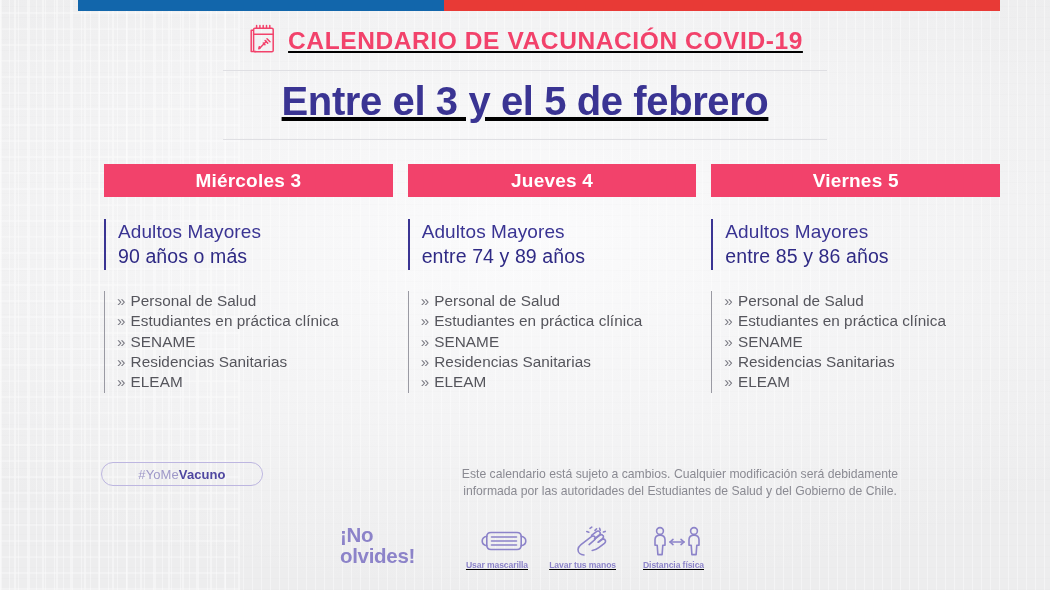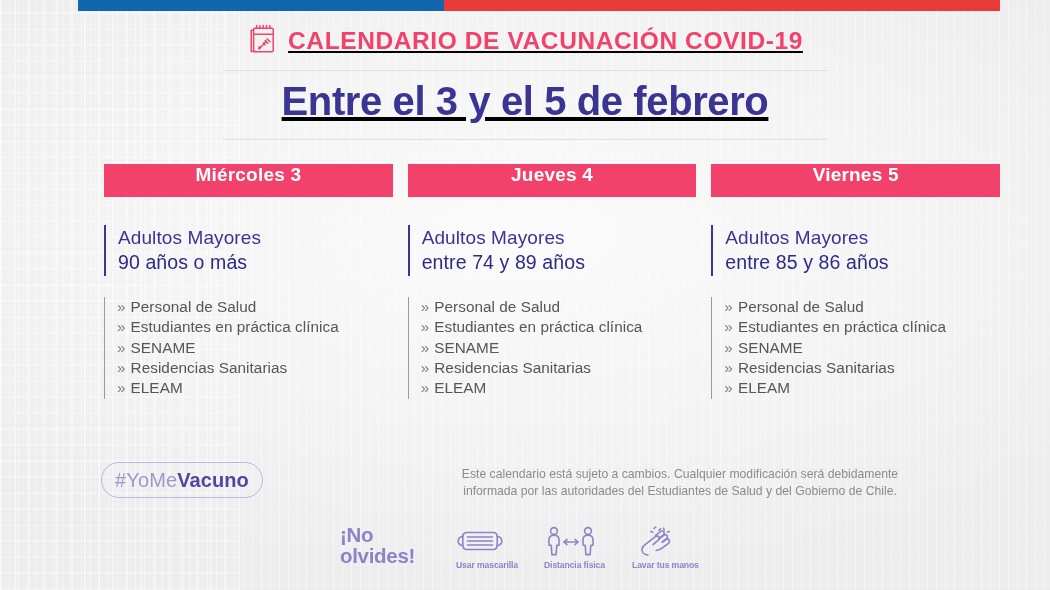--- a/index.html
+++ b/index.html
@@ -117,28 +117,29 @@
     gap: 15px;
     z-index: 4;
   }
   .col { width: 289px; }
 
   .daybar {
     height: 33px;
     background: #f2426b;
     color: #ffffff;
     display: flex;
+    align-items: center;
     justify-content: center;
     font-size: 19px;
     font-weight: 600;
     letter-spacing: .2px;
   }
 
   .group {
-    margin-top: 28px;
+    margin-top: 22px;
     padding-left: 12px;
     border-left: 2px solid #3a3493;
   }
   .group-line1 {
     color: #3a3493;
     font-size: 19px;
     font-weight: 500;
     line-height: 1.32;
     letter-spacing: .1px;
   }
@@ -166,27 +167,27 @@
     gap: 5px;
   }
   .bullets .chev { color: #7b7b84; }
 
   
   .badge {
     position: absolute;
     left: 101px;
     top: 462px;
     width: 162px;
-    height: 36px;
+    height: 24px;
     border: 1.6px solid #bdb6e0;
     border-radius: 18px;
     display: flex;
     align-items: center;
     justify-content: center;
-    font-size: 20px;
+    font-size: 13px;
     letter-spacing: .1px;
     z-index: 4;
     background: transparent;
     text-align: center;
   }
   .badge .hash { color: #9e98c8; font-weight: 400; }
   .badge .strong { color: #4f47a0; font-weight: 700; }
 
   .disclaimer {
     position: absolute;
@@ -217,22 +218,23 @@
     font-weight: 800;
     line-height: 1.02;
     letter-spacing: -.3px;
     width: 100px;
     flex: 0 0 100px;
   }
   .measure {
     width: 72px;
     display: flex;
     flex-direction: column;
-    align-items: flex-start;
+    align-items: flex-end;
     gap: 3px;
+    text-decoration: underline;
   }
   .measure .glyph { height: 34px; display: flex; align-items: flex-end; }
   .measure .cap {
     color: #8c83c9;
     font-size: 8.6px;
     font-weight: 700;
     letter-spacing: -.1px;
     white-space: nowrap;
   }
 </style>
@@ -396,41 +398,41 @@
           <path d="M11.5 12h25M11.5 16h25M11.5 20h25"></path>
           <path d="M6.8 11.2C4 11.8 2.2 13.6 2.2 16s1.8 4.2 4.6 4.8"></path>
           <path d="M41.2 11.2c2.8.6 4.6 2.4 4.6 4.8s-1.8 4.2-4.6 4.8"></path>
         </svg>
       </div>
       <div class="cap">Usar mascarilla</div>
     </div>
 
     <div class="measure">
       <div class="glyph">
+        <svg width="48" height="32" viewBox="0 0 48 32" fill="none" stroke="#8c83c9" stroke-width="1.6" stroke-linecap="round" stroke-linejoin="round">
+          <path d="M16 30c-3.4 0-6-2.2-6-5.4 0-2.2 1.2-3.6 3-5l10.4-8c1.2-1 2.6-.8 3.4.2.8 1 .6 2.4-.5 3.4l-5.2 4.4"></path>
+          <path d="M23.6 10.4l4.8-3.8c1.2-1 2.6-.8 3.4.3.8 1 .5 2.4-.7 3.3l-4.6 3.7"></path>
+          <path d="M27.4 13.6l4.2-3.3c1.2-1 2.6-.8 3.4.3.8 1 .5 2.4-.7 3.3l-4.2 3.3"></path>
+          <path d="M30.6 17.2l3.2-2.5c1.2-.9 2.6-.8 3.3.3.8 1 .5 2.4-.7 3.3l-5.6 4.4c-2.2 1.8-4 2.6-6.6 2.8"></path>
+          <path d="M22 3.4l1.8-1.2M27 5.4l1.6-1.6M31.6 3.2l.6 2M18.8 6.6l2 .6M35.4 7l1.8-.6"></path>
+        </svg>
+      </div>
+      <div class="cap">Lavar tus manos</div>
+    </div>
+
+    <div class="measure">
+      <div class="glyph">
         <svg width="54" height="32" viewBox="0 0 54 32" fill="none" stroke="#8c83c9" stroke-width="1.6" stroke-linecap="round" stroke-linejoin="round">
           <circle cx="10" cy="6" r="3.4"></circle>
           <path d="M10 10.2c-3 0-5 1.8-5 4.6v5.4h2.2l.7 9.4h4.2l.7-9.4H15v-5.4c0-2.8-2-4.6-5-4.6z"></path>
           <circle cx="44" cy="6" r="3.4"></circle>
           <path d="M44 10.2c-3 0-5 1.8-5 4.6v5.4h2.2l.7 9.4h4.2l.7-9.4H49v-5.4c0-2.8-2-4.6-5-4.6z"></path>
           <path d="M20 17h14"></path>
           <path d="M20 17l3-2.6M20 17l3 2.6"></path>
           <path d="M34 17l-3-2.6M34 17l-3 2.6"></path>
         </svg>
       </div>
       <div class="cap">Distancia física</div>
     </div>
 
-    <div class="measure">
-      <div class="glyph">
-        <svg width="48" height="32" viewBox="0 0 48 32" fill="none" stroke="#8c83c9" stroke-width="1.6" stroke-linecap="round" stroke-linejoin="round">
-          <path d="M16 30c-3.4 0-6-2.2-6-5.4 0-2.2 1.2-3.6 3-5l10.4-8c1.2-1 2.6-.8 3.4.2.8 1 .6 2.4-.5 3.4l-5.2 4.4"></path>
-          <path d="M23.6 10.4l4.8-3.8c1.2-1 2.6-.8 3.4.3.8 1 .5 2.4-.7 3.3l-4.6 3.7"></path>
-          <path d="M27.4 13.6l4.2-3.3c1.2-1 2.6-.8 3.4.3.8 1 .5 2.4-.7 3.3l-4.2 3.3"></path>
-          <path d="M30.6 17.2l3.2-2.5c1.2-.9 2.6-.8 3.3.3.8 1 .5 2.4-.7 3.3l-5.6 4.4c-2.2 1.8-4 2.6-6.6 2.8"></path>
-          <path d="M22 3.4l1.8-1.2M27 5.4l1.6-1.6M31.6 3.2l.6 2M18.8 6.6l2 .6M35.4 7l1.8-.6"></path>
-        </svg>
-      </div>
-      <div class="cap">Lavar tus manos</div>
-    </div>
-
   </div>
 
 </div>
 
 </body></html>

